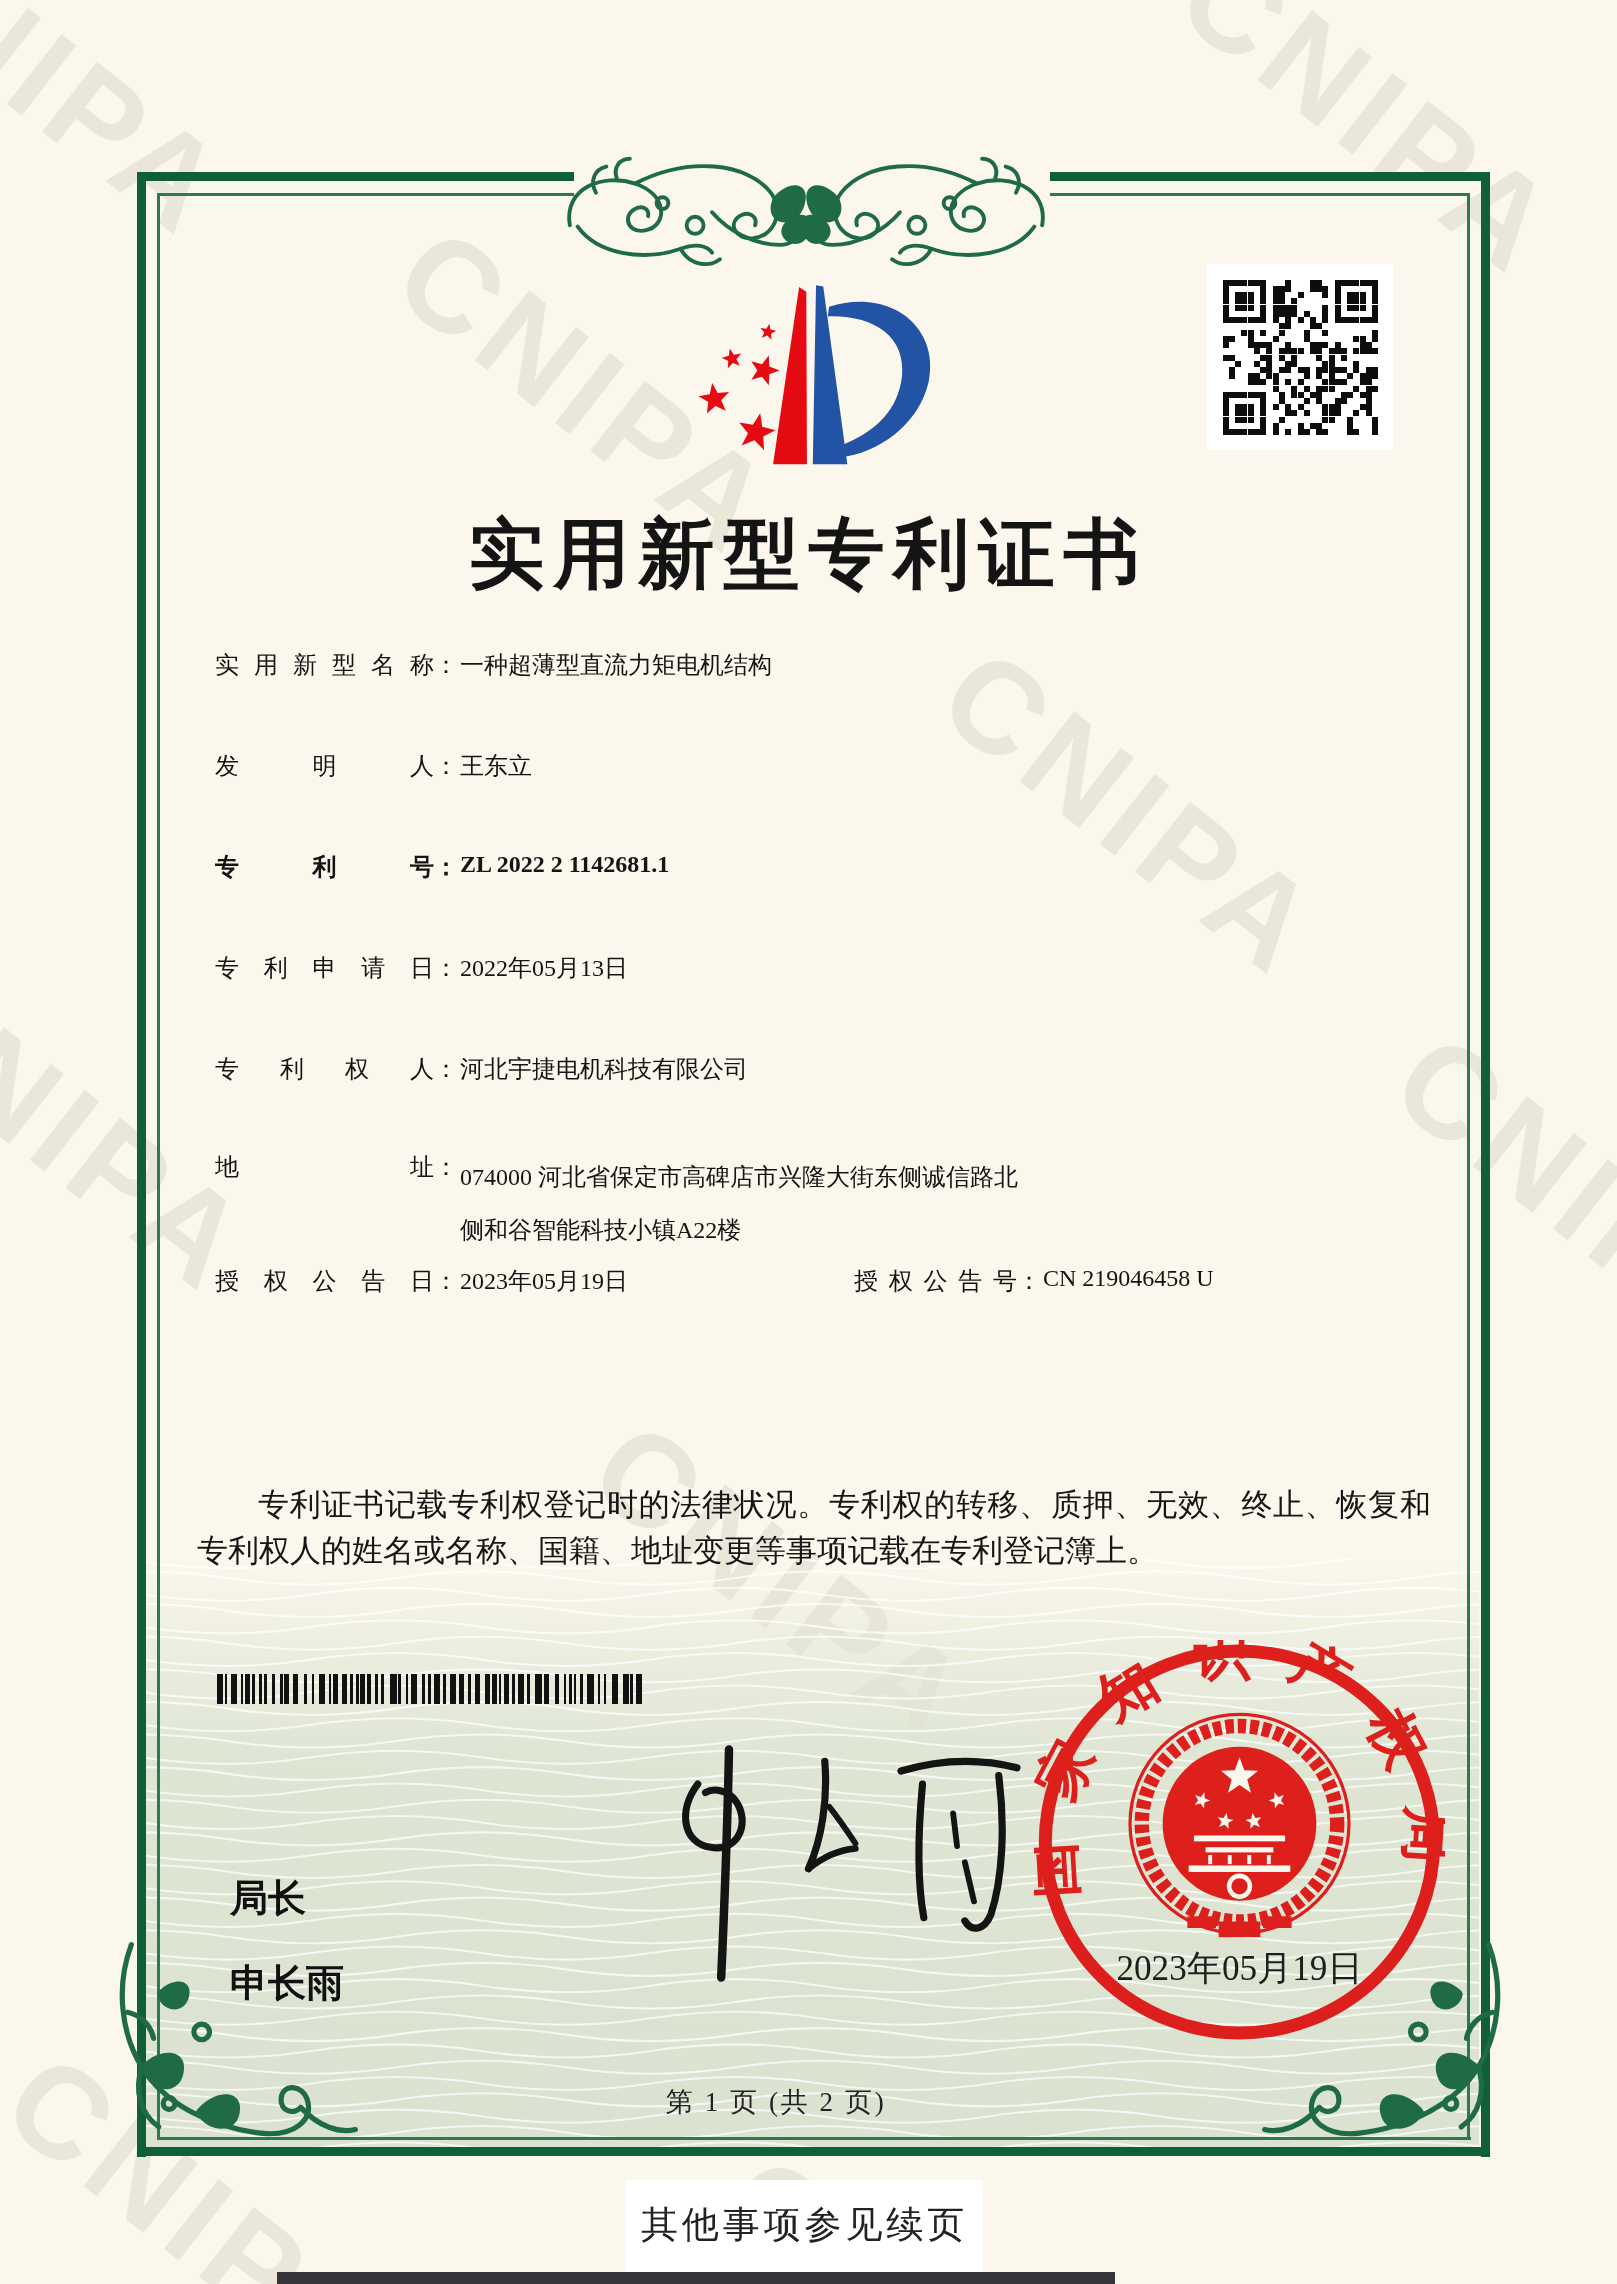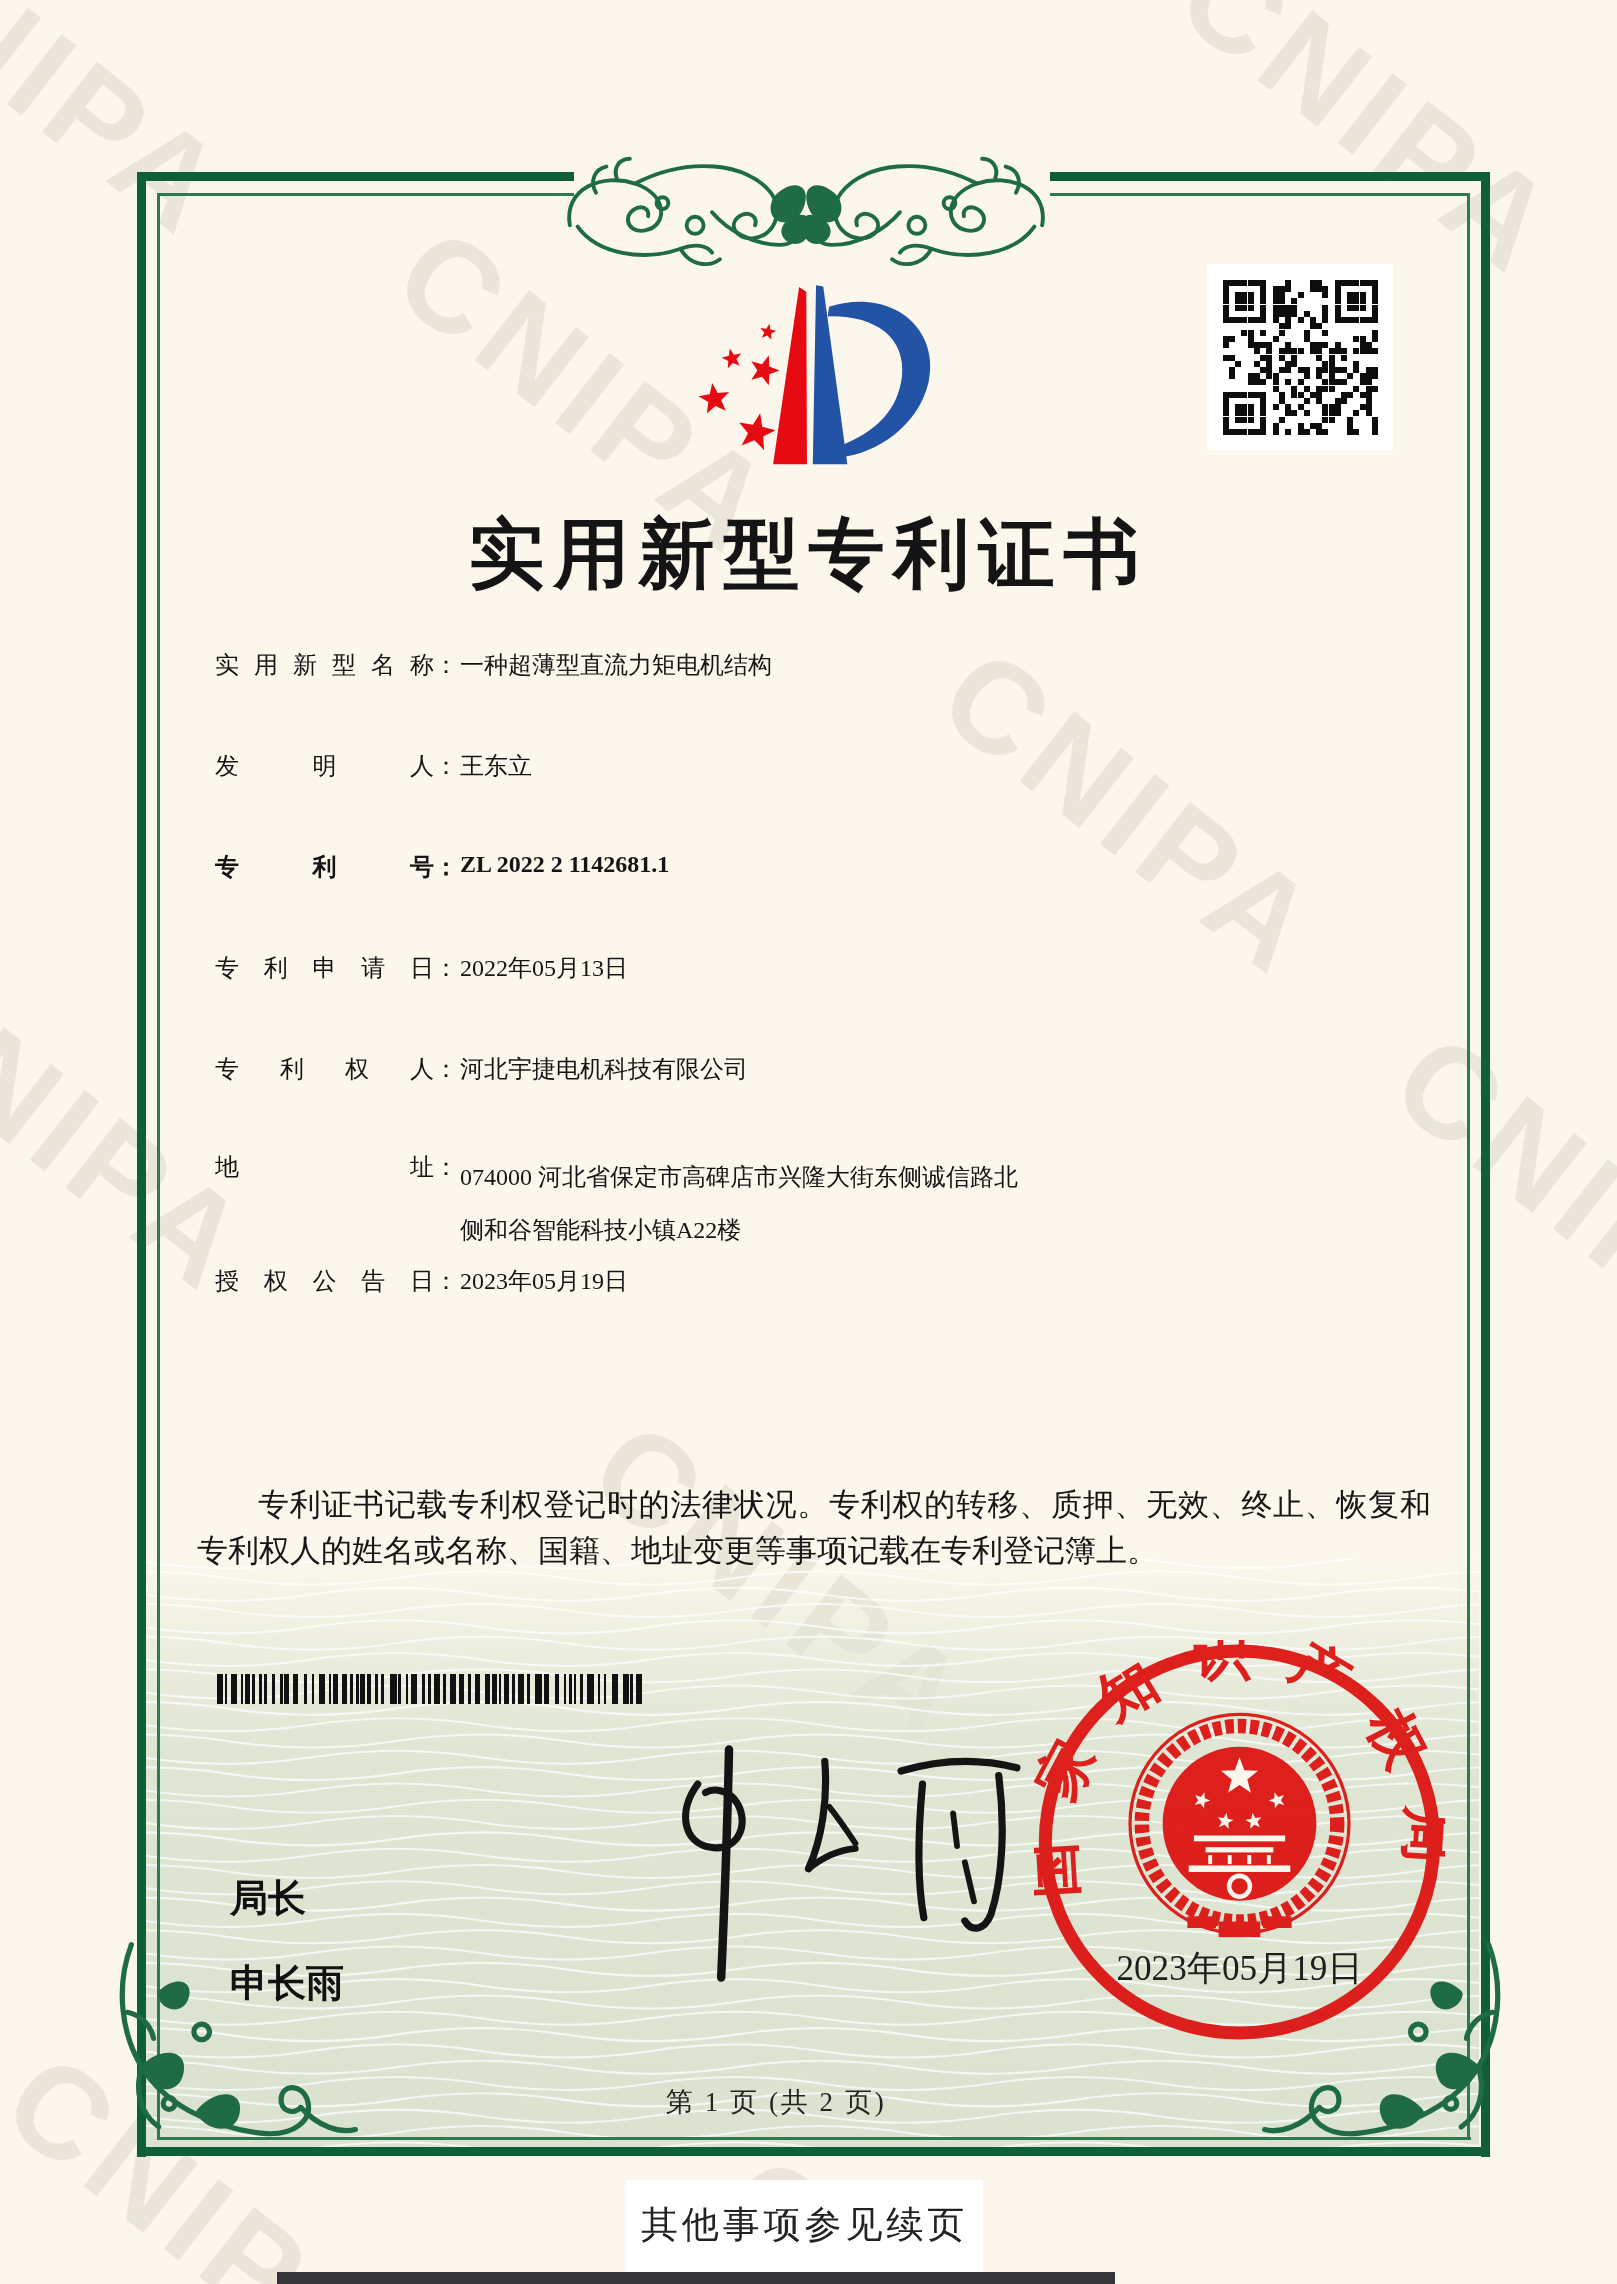--- a/index.html
+++ b/index.html
@@ -497,20 +497,23 @@
     <span class="flabel">专利申请日</span><span class="colon">：</span><span class="fvalue">2022年05月13日</span>
   </div>
   <div class="abs row" style="top:1053px;">
     <span class="flabel">专利权人</span><span class="colon">：</span><span class="fvalue">河北宇捷电机科技有限公司</span>
   </div>
   <div class="abs row" style="top:1151px;">
     <span class="flabel">地址</span><span class="colon">：</span><span class="addrval"><span>074000 河北省保定市高碑店市兴隆大街东侧诚信路北</span><br><span>侧和谷智能科技小镇A22楼</span></span>
   </div>
   <div class="abs row" style="top:1265px;">
     <span class="flabel">授权公告日</span><span class="colon">：</span><span class="fvalue">2023年05月19日</span>
+    <span class="grant2">
+      <span class="flabel2">授权公告号</span><span class="colon">：</span><span class="fvalue">CN 219046458 U</span>
+    </span>
   </div>
 
   <div class="abs para" style="top:1482px;">专利证书记载专利权登记时的法律状况。专利权的转移、质押、无效、终止、恢复和专利权人的姓名或名称、国籍、地址变更等事项记载在专利登记簿上。</div>
 
   <div class="abs barcode" id="barcode">
       <div style="left: 0px; width: 5.9px;"></div>
       <div style="left: 7.8px; width: 2px;"></div>
       <div style="left: 13.7px; width: 5.9px;"></div>
       <div style="left: 23.5px; width: 2px;"></div>
       <div style="left: 28px; width: 4.6px;"></div>

